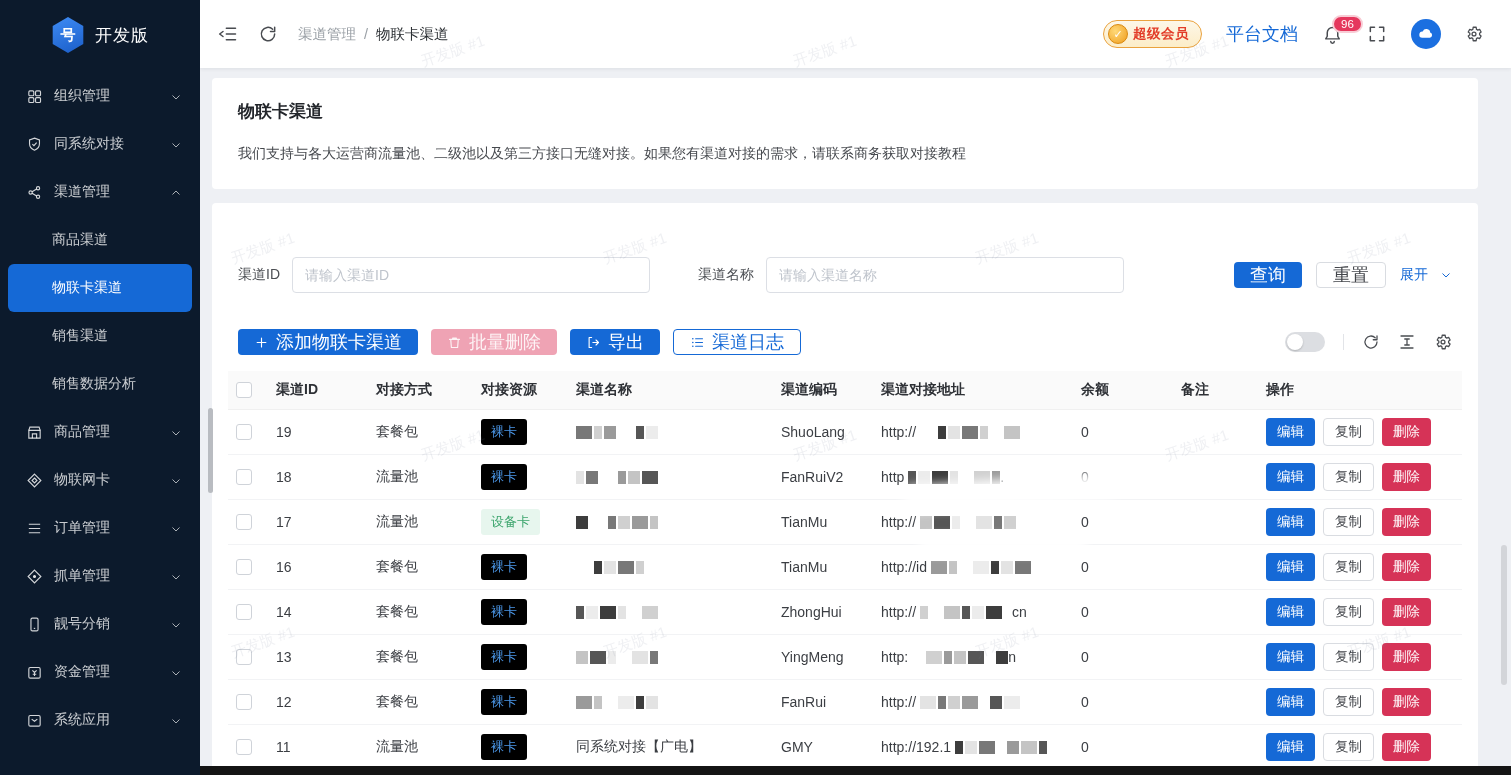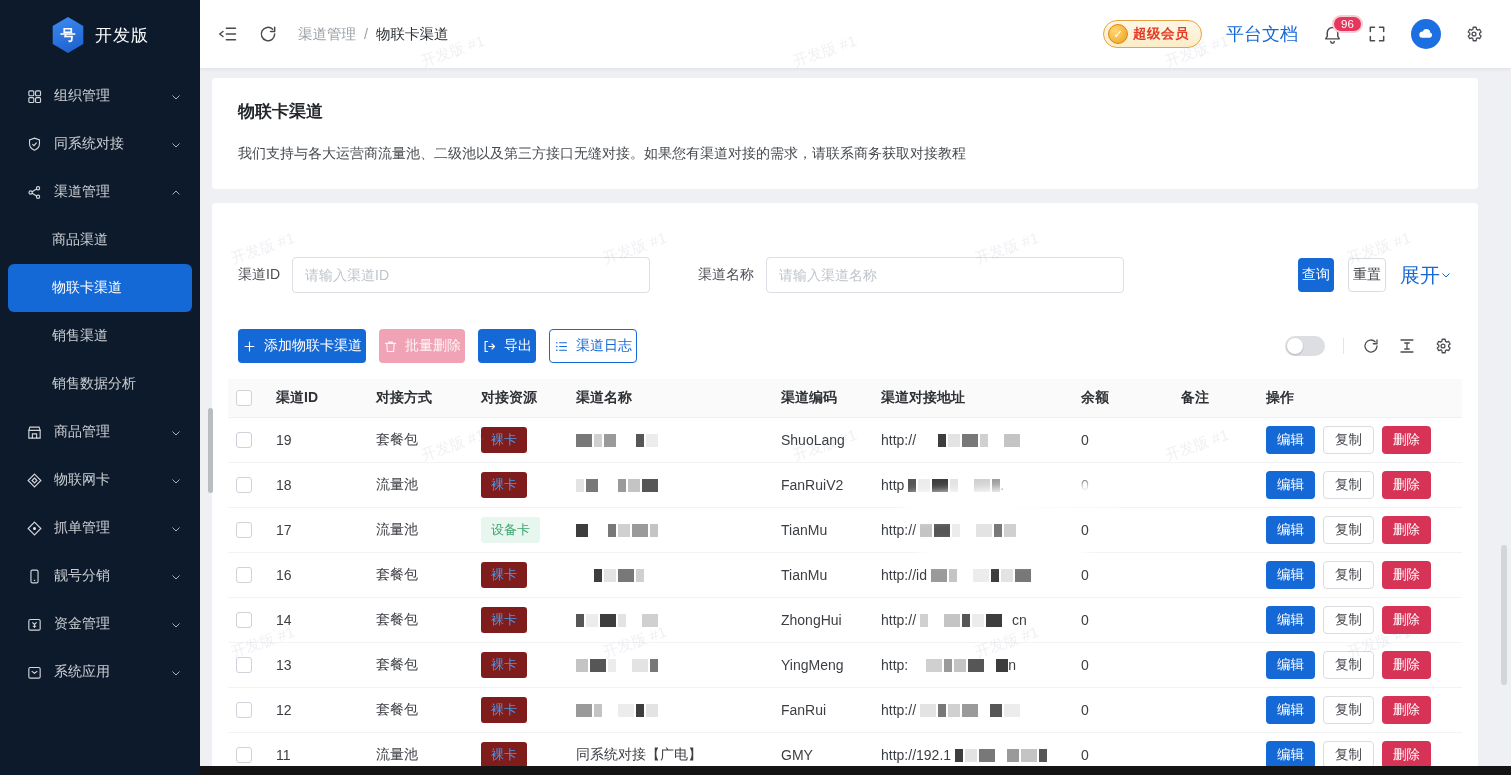--- a/index.html
+++ b/index.html
@@ -54,25 +54,25 @@
   .panel-card { margin-top:14px; padding:20px 16px 0 16px; height:585px; position:relative; }
   .panel-title { font-size:16.5px; font-weight:bold; color:#23262b; padding-left:10px; }
 
   .filter-row { margin-top:34px; display:flex; align-items:center; padding:0 10px; }
   .f-group { display:flex; align-items:center; }
   .f-label { font-size:14px; color:#4b4e53; margin-right:12px; white-space:nowrap; }
   .f-input { width:358px; height:36px; border:1px solid #dcdfe5; border-radius:4px; padding:0 12px; font-size:14px; color:#333; font-family:inherit; }
   .f-input::placeholder { color:#bfc4cc; }
   .f-group + .f-group { margin-left:48px; }
   .filter-actions { margin-left:auto; display:flex; align-items:center; gap:14px; }
-  .btn { height:34px; border-radius:4px; border:none; font-size:14px; font-family:inherit; cursor:pointer; display:inline-flex; align-items:center; justify-content:center; gap:7px; padding:0 4px; }
+  .btn { height:26px; border-radius:4px; border:none; font-size:18px; font-family:inherit; cursor:pointer; display:inline-flex; align-items:center; justify-content:center; gap:7px; padding:0 16px; }
   .btn svg { width:15px; height:15px; stroke:currentColor; fill:none; stroke-width:1.8; stroke-linecap:round; stroke-linejoin:round; }
   .btn-primary { background:var(--primary); color:#fff; }
   .btn-plain { background:#fff; border:1px solid #d9dce1; color:#42454a; }
-  .link-expand { color:var(--primary); font-size:20px; display:flex; align-items:center; gap:0; cursor:pointer; }
+  .link-expand { color:var(--primary); font-size:14px; display:flex; align-items:center; gap:12px; cursor:pointer; }
   .link-expand svg { width:12px; height:12px; stroke:var(--primary); fill:none; stroke-width:2; }
 
   .toolbar-row { margin-top:36px; display:flex; align-items:center; padding:0 10px; }
   .btn-pink { background:#efa3b4; color:#fdf3f5; }
   .btn-outline { background:#fff; border:1px solid var(--primary); color:var(--primary); }
   .toolbar-row .btn + .btn { margin-left:13px; }
   .toolbar-right { margin-left:auto; display:flex; align-items:center; gap:18px; }
   .toggle { width:40px; height:20px; background:#dcdee2; border-radius:10px; position:relative; cursor:pointer; }
   .toggle .knob { position:absolute; left:2px; top:2px; width:16px; height:16px; background:#fff; border-radius:50%; box-shadow:0 1px 2px rgba(0,0,0,.2); }
   .vdiv { width:1px; height:16px; background:#e2e4e8; }
@@ -81,21 +81,21 @@
 
   
   .table-wrap { margin-top:16px; position:relative; }
   table { border-collapse:collapse; table-layout:fixed; width:1234px; }
   th,td { font-size:14px; text-align:left; padding:0 8px; overflow:hidden; white-space:nowrap; }
   thead th { background:#fafafa; height:38px; color:#2e3136; font-weight:bold; border-bottom:1px solid #f0f0f0; }
   tbody td { height:45px; border-bottom:1px solid #f2f3f5; color:#3b3e43; background:#fff; }
   .col-actions { box-shadow:-8px 0 8px -6px rgba(0,0,0,.10); }
   .checkbox { width:16px; height:16px; border:1px solid #cfd3d9; border-radius:3px; background:#fff; display:inline-block; vertical-align:middle; cursor:pointer; }
   .tag { display:inline-block; padding:4px 10px; border-radius:3px; font-size:13px; }
-  .tag-blue { background:#7f1d1d; color:#4b97e8; }
+  .tag-blue { background:#000000; color:#4b97e8; }
   .tag-green { background:#e7f6ee; color:#3ca56d; }
   .mosaic { display:inline-flex; gap:2px; vertical-align:middle; }
   .mosaic i { height:13px; display:inline-block; }
   .act-btn { height:28px; border-radius:4px; border:none; font-size:13.5px; font-family:inherit; cursor:pointer; padding:0 11px; }
   .act-edit { background:var(--primary); color:#fff; }
   .act-copy { background:#fff; border:1px solid #d9dce1; color:#42454a; margin-left:8px; }
   .act-del { background:var(--danger); color:#fff; margin-left:8px; }
 
   
   .wm { position:absolute; font-size:15px; color:rgba(120,132,155,.12); transform:rotate(-19deg); pointer-events:none; white-space:nowrap; z-index:6; }
@@ -181,20 +181,31 @@
             </svg></span>
         </div>
         <div class="side-item">
           <span class="s-icon">
             <svg viewBox="0 0 24 24">
               <path d="M12 3l9 9-9 9-9-9z"></path>
               <path d="M12 8.5l3.5 3.5-3.5 3.5L8.5 12z"></path>
             </svg>
           </span>
           <span class="lbl">物联网卡</span>
+          <span class="chev"><svg viewBox="0 0 24 24">
+              <path d="M5 9l7 7 7-7"></path>
+            </svg></span>
+        </div>
+        <div class="side-item">
+          <span class="s-icon">
+            <svg viewBox="0 0 24 24">
+              <path d="M4 6h16M4 12h16M4 18h16"></path>
+            </svg>
+          </span>
+          <span class="lbl">订单管理</span>
           <span class="chev"><svg viewBox="0 0 24 24">
               <path d="M5 9l7 7 7-7"></path>
             </svg></span>
         </div>
         <div class="side-item">
           <span class="s-icon">
             <svg viewBox="0 0 24 24">
               <path d="M12 3l9 9-9 9-9-9z"></path>
               <circle cx="12" cy="12" r="1.4" fill="currentColor"></circle>
             </svg>

